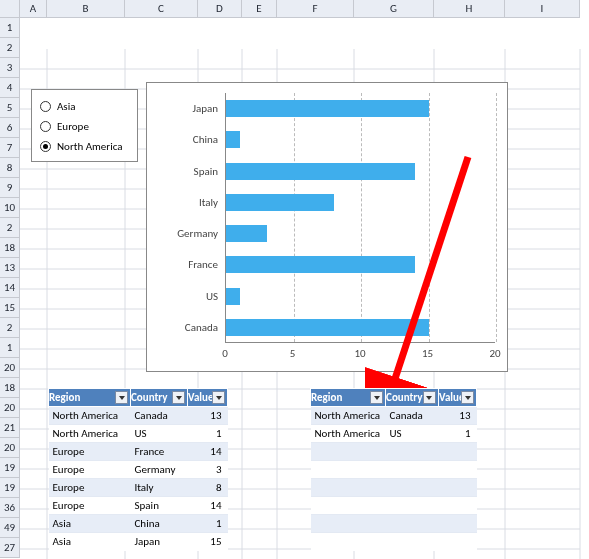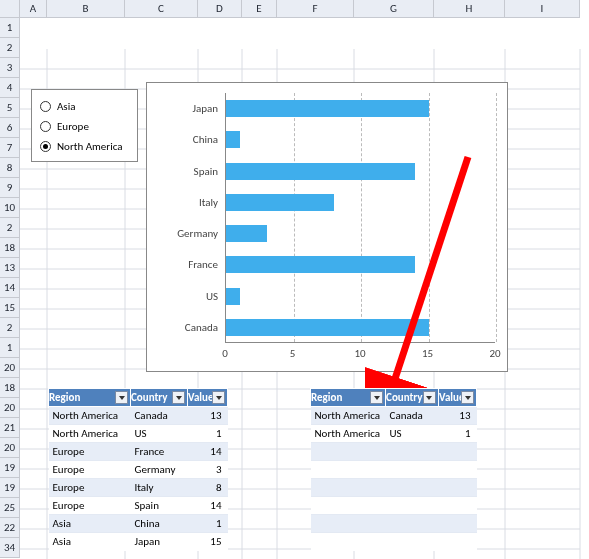--- a/index.html
+++ b/index.html
@@ -174,23 +174,23 @@
     <div class="row-header">15</div>
     <div class="row-header">2</div>
     <div class="row-header">1</div>
     <div class="row-header">20</div>
     <div class="row-header">18</div>
     <div class="row-header">20</div>
     <div class="row-header">21</div>
     <div class="row-header">20</div>
     <div class="row-header">19</div>
     <div class="row-header">19</div>
-    <div class="row-header">25</div>
-    <div class="row-header">22</div>
-    <div class="row-header">34</div>
+    <div class="row-header">36</div>
+    <div class="row-header">49</div>
+    <div class="row-header">27</div>
   </div>
 
 <div class="sheet">
   <svg class="gridlines" width="569" height="541">
     <g id="grid-g">
         <line x1="27" x2="27" y1="0" y2="540"></line>
         <line x1="105" x2="105" y1="0" y2="540"></line>
         <line x1="178" x2="178" y1="0" y2="540"></line>
         <line x1="222" x2="222" y1="0" y2="540"></line>
         <line x1="257" x2="257" y1="0" y2="540"></line>

